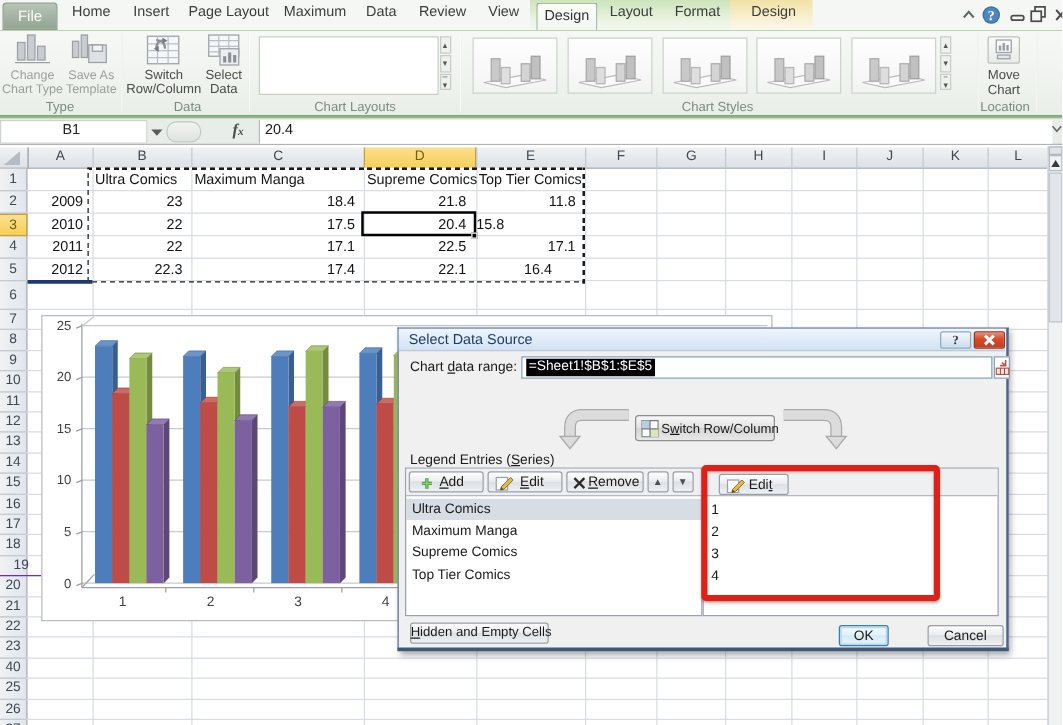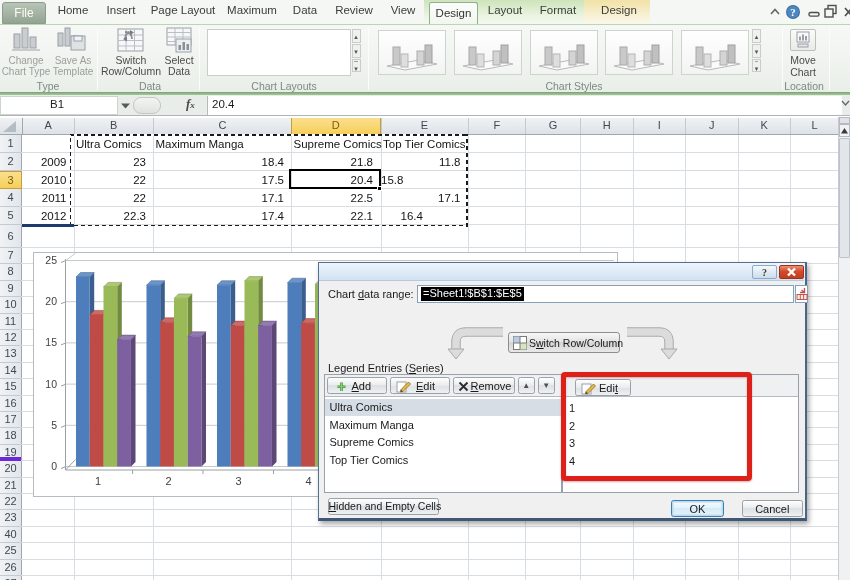--- a/index.html
+++ b/index.html
@@ -203,21 +203,21 @@
 <div class="a" style="left:0;top:362.79999999999995px;width:21px;height:16.400000000000034px;color:#3f4854;font-size:11px;text-align:center;line-height:15.400000000000034px;border-bottom:1px solid #c3cad2">14</div>
 <div class="a" style="left:0;top:394.6px;width:838px;height:1px;background:#d8dde3"></div>
 <div class="a" style="left:0;top:379.2px;width:21px;height:16.400000000000034px;color:#3f4854;font-size:11px;text-align:center;line-height:15.400000000000034px;border-bottom:1px solid #c3cad2">15</div>
 <div class="a" style="left:0;top:411.0px;width:838px;height:1px;background:#d8dde3"></div>
 <div class="a" style="left:0;top:395.6px;width:21px;height:16.399999999999977px;color:#3f4854;font-size:11px;text-align:center;line-height:15.399999999999977px;border-bottom:1px solid #c3cad2">16</div>
 <div class="a" style="left:0;top:427.4px;width:838px;height:1px;background:#d8dde3"></div>
 <div class="a" style="left:0;top:412.0px;width:21px;height:16.399999999999977px;color:#3f4854;font-size:11px;text-align:center;line-height:15.399999999999977px;border-bottom:1px solid #c3cad2">17</div>
 <div class="a" style="left:0;top:443.79999999999995px;width:838px;height:1px;background:#d8dde3"></div>
 <div class="a" style="left:0;top:428.4px;width:21px;height:16.399999999999977px;color:#3f4854;font-size:11px;text-align:center;line-height:15.399999999999977px;border-bottom:1px solid #c3cad2">18</div>
 <div class="a" style="left:0;top:460.2px;width:838px;height:1px;background:#d8dde3"></div>
-<div class="a" style="left:0;top:444.79999999999995px;width:21px;height:16.400000000000034px;color:#3f4854;font-size:11px;text-align:center;line-height:15.400000000000034px;border-bottom:4px solid #6d28d9">19</div>
+<div class="a" style="left:0;top:444.79999999999995px;width:34px;height:16.400000000000034px;color:#3f4854;font-size:11px;text-align:center;line-height:15.400000000000034px;border-bottom:1px solid #6d28d9">19</div>
 <div class="a" style="left:0;top:476.59999999999997px;width:838px;height:1px;background:#d8dde3"></div>
 <div class="a" style="left:0;top:461.2px;width:21px;height:16.399999999999977px;color:#3f4854;font-size:11px;text-align:center;line-height:15.399999999999977px;border-bottom:1px solid #c3cad2">20</div>
 <div class="a" style="left:0;top:493.0px;width:838px;height:1px;background:#d8dde3"></div>
 <div class="a" style="left:0;top:477.59999999999997px;width:21px;height:16.400000000000034px;color:#3f4854;font-size:11px;text-align:center;line-height:15.400000000000034px;border-bottom:1px solid #c3cad2">21</div>
 <div class="a" style="left:0;top:509.4px;width:838px;height:1px;background:#d8dde3"></div>
 <div class="a" style="left:0;top:494.0px;width:21px;height:16.399999999999977px;color:#3f4854;font-size:11px;text-align:center;line-height:15.399999999999977px;border-bottom:1px solid #c3cad2">22</div>
 <div class="a" style="left:0;top:525.8px;width:838px;height:1px;background:#d8dde3"></div>
 <div class="a" style="left:0;top:510.4px;width:21px;height:16.399999999999977px;color:#3f4854;font-size:11px;text-align:center;line-height:15.399999999999977px;border-bottom:1px solid #c3cad2">23</div>
 <div class="a" style="left:0;top:542.2px;width:838px;height:1px;background:#d8dde3"></div>
 <div class="a" style="left:0;top:526.8px;width:21px;height:16.40000000000009px;color:#3f4854;font-size:11px;text-align:center;line-height:15.400000000000091px;border-bottom:1px solid #c3cad2">40</div>
@@ -250,21 +250,21 @@
 <div class="a" style="left:381px;top:171px;width:60px;height:18px;font-size:11.5px;color:#141414;text-align:left;line-height:18px">15.8</div>
 <div class="a" style="left:6.5px;top:189px;width:60px;height:18px;font-size:11.5px;color:#141414;text-align:right;line-height:18px">2011</div>
 <div class="a" style="left:86px;top:189px;width:60px;height:18px;font-size:11.5px;color:#141414;text-align:right;line-height:18px">22</div>
 <div class="a" style="left:224px;top:189px;width:60px;height:18px;font-size:11.5px;color:#141414;text-align:right;line-height:18px">17.1</div>
 <div class="a" style="left:313px;top:189px;width:60px;height:18px;font-size:11.5px;color:#141414;text-align:right;line-height:18px">22.5</div>
 <div class="a" style="left:400.5px;top:189px;width:60px;height:18px;font-size:11.5px;color:#141414;text-align:right;line-height:18px">17.1</div>
 <div class="a" style="left:6.5px;top:207px;width:60px;height:18px;font-size:11.5px;color:#141414;text-align:right;line-height:18px">2012</div>
 <div class="a" style="left:86px;top:207px;width:60px;height:18px;font-size:11.5px;color:#141414;text-align:right;line-height:18px">22.3</div>
 <div class="a" style="left:224px;top:207px;width:60px;height:18px;font-size:11.5px;color:#141414;text-align:right;line-height:18px">17.4</div>
 <div class="a" style="left:313px;top:207px;width:60px;height:18px;font-size:11.5px;color:#141414;text-align:right;line-height:18px">22.1</div>
-<div class="a" style="left:400.5px;top:207px;width:60px;height:18px;font-size:11.5px;color:#141414;text-align:left;line-height:18px">16.4</div>
+<div class="a" style="left:400.5px;top:207px;width:60px;height:18px;font-size:11.5px;color:#141414;text-align:center;line-height:18px">16.4</div>
 <div class="a" style="left:69.5px;top:134px;width:398.5px;height:1.6px;background:repeating-linear-gradient(90deg,#1a1a1a 0 4px,#fdfdfd 4px 7px)"></div>
 <div class="a" style="left:74px;top:224.5px;width:394px;height:1.6px;background:repeating-linear-gradient(90deg,#1a1a1a 0 4px,#fdfdfd 4px 7px)"></div>
 <div class="a" style="left:69.5px;top:134px;width:1.6px;height:92px;background:repeating-linear-gradient(0deg,#1a1a1a 0 4px,#fdfdfd 4px 7px)"></div>
 <div class="a" style="left:466px;top:134px;width:1.6px;height:92.5px;background:repeating-linear-gradient(0deg,#1a1a1a 0 4px,#fdfdfd 4px 7px)"></div>
 <div class="a" style="left:22px;top:224px;width:52px;height:2.5px;background:#1c3a6e"></div>
 <div class="a" style="left:289px;top:168.5px;width:91.5px;height:20.5px;border:2.2px solid #000"></div>
 <div class="a" style="left:376.5px;top:185.5px;width:5px;height:5px;background:#000;border:1px solid #fff"></div>
 <div class="a" style="left:33px;top:252px;width:585px;height:245px;background:#fff;border:1px solid #b7bcc1;z-index:5"><svg width="583" height="243" viewBox="0 0 583 243">
         <line x1="31.5" y1="213.5" x2="580" y2="213.5" stroke="#c6cacd" stroke-width="1"></line>
         <line x1="27" y1="215.5" x2="32" y2="213.5" stroke="#9aa0a5" stroke-width="1"></line>
@@ -341,20 +341,21 @@
         <rect x="267.2" y="70.1" width="13.75" height="143.4" fill="#bf4b47"></rect>
         <polygon points="281.0,31.4 294.8,31.4 299.2,26.9 285.5,26.9" fill="#adc773" stroke="#738b40" stroke-width="0.5"></polygon>
         <polygon points="294.8,31.4 299.2,26.9 299.2,209.0 294.8,213.5" fill="#738b40"></polygon>
         <rect x="281.0" y="31.4" width="13.75" height="182.1" fill="#9aba58"></rect>
         <polygon points="294.8,78.4 308.5,78.4 313.0,73.9 299.2,73.9" fill="#927bb0" stroke="#5c4777" stroke-width="0.5"></polygon>
         <polygon points="308.5,78.4 313.0,73.9 313.0,209.0 308.5,213.5" fill="#5c4777"></polygon>
         <rect x="294.8" y="78.4" width="13.75" height="135.1" fill="#7d60a0"></rect>
       </svg></div>
 <div class="a" style="left:318px;top:262px;width:489px;height:259px;z-index:10;background:#f0f0f0;border:1px solid #55708e;border-bottom:3px solid #3f5878;border-right:2px solid #4a658a;box-shadow:2px 3px 5px rgba(60,60,60,0.45)">
 <div class="a" style="left:0;top:0;width:485px;height:18px;background:linear-gradient(#eef5fd,#d2e2f3);border-bottom:1px solid #b7c9dd"></div>
+      <div class="a" style="left:8px;top:3px;width:200px;height:13px;font-size:11.5px;color:#1d3a5f">Select Data Source</div>
       <div class="a" style="left:433px;top:2px;width:25px;height:14px;background:linear-gradient(#f4f8fc,#cddcec);border:1px solid #8da9c4;border-radius:2px;text-align:center;font-size:10px;color:#333;line-height:13px;font-family:'Liberation Serif',serif;font-weight:bold">?</div>
       <div class="a" style="left:460px;top:2px;width:25px;height:14px;background:linear-gradient(#eb8f75,#d44b2a 45%,#c43d20);border:1px solid #9c3516;border-radius:2px"></div>
       <svg class="a" style="left:460px;top:2px" width="25" height="14">
         <path d="M 9 3.5 L 16 10.5 M 16 3.5 L 9 10.5" stroke="#fff" stroke-width="2.4"></path>
       </svg>
       <div class="a" style="left:9px;top:25px;width:110px;height:13px;font-size:11px;color:#1a1a1a">Chart <u>d</u>ata range:</div>
       <div class="a" style="left:98px;top:22px;width:377px;height:17.5px;background:#fff;border:1px solid #86a1ba"></div>
       <div class="a" style="left:102px;top:24px;height:13.5px;background:#000;color:#fff;font-size:11px;line-height:13.5px;padding:0 2px">=Sheet1!$B$1:$E$5</div>
       <div class="a" style="left:476px;top:22px;width:13px;height:17.5px;background:#fff;border:1px solid #86a1ba"></div>
       <svg class="a" style="left:477px;top:24px" width="12" height="14" viewBox="0 0 12 14">
@@ -418,16 +419,16 @@
           <path d="M 5 9.5 L 12.5 2 L 14.5 4 L 7 11.5 L 4.5 12 Z" fill="#e8b84b" stroke="#8d6b1e" stroke-width="0.8"></path>
           <path d="M 4.5 12 L 5 9.5 L 7 11.5 Z" fill="#4a4a4a"></path>
         </svg>
         <span class="a" style="left:23px;top:2px">Edi<u>t</u></span>
       </div>
       <div class="a" style="left:250px;top:139.0px;width:40px;height:13px;font-size:11px;color:#1a1a1a">1</div>
       <div class="a" style="left:250px;top:156.5px;width:40px;height:13px;font-size:11px;color:#1a1a1a">2</div>
       <div class="a" style="left:250px;top:174.0px;width:40px;height:13px;font-size:11px;color:#1a1a1a">3</div>
       <div class="a" style="left:250px;top:191.5px;width:40px;height:13px;font-size:11px;color:#1a1a1a">4</div>
       <div class="a" style="left:8.5px;top:235px;width:111.5px;height:17px;background:linear-gradient(#fefefe,#e9ebee 50%,#dde0e4 50%,#eef0f2);border:1px solid #9aa1a9;border-radius:2.5px;font-size:11px;color:#1a1a1a;text-align:center;line-height:15px;font-size:10.5px;white-space:nowrap"><u>H</u>idden and Empty Cells</div>
-      <div class="a" style="left:352px;top:236.5px;width:53px;height:17.5px;background:linear-gradient(#f4fafd,#e3f2fa 50%,#d4eaf6 50%,#e8f4fa);border:1px solid #3f7fb0;border-radius:2.5px;box-shadow:0 0 0 1.5px #b8dcee inset;font-size:11px;color:#1a1a1a;text-align:center;line-height:16px">OK</div>
+      <div class="a" style="left:352px;top:236.5px;width:40px;height:17.5px;background:linear-gradient(#f4fafd,#e3f2fa 50%,#d4eaf6 50%,#e8f4fa);border:1px solid #3f7fb0;border-radius:2.5px;box-shadow:0 0 0 1.5px #b8dcee inset;font-size:11px;color:#1a1a1a;text-align:center;line-height:16px">OK</div>
       <div class="a" style="left:422.5px;top:236.5px;width:61.5px;height:17.5px;background:linear-gradient(#fefefe,#e9ebee 50%,#dde0e4 50%,#eef0f2);border:1px solid #9aa1a9;border-radius:2.5px;font-size:11px;color:#1a1a1a;text-align:center;line-height:16px">Cancel</div>
 </div>
 <div class="a" style="left:561px;top:372px;width:191px;height:109px;border:5.5px solid #dd2018;border-radius:4px;z-index:20;box-shadow:0 1px 2px rgba(120,20,20,0.35), 0 1px 2px rgba(120,20,20,0.3) inset"></div>
 </div>
 </body></html>

